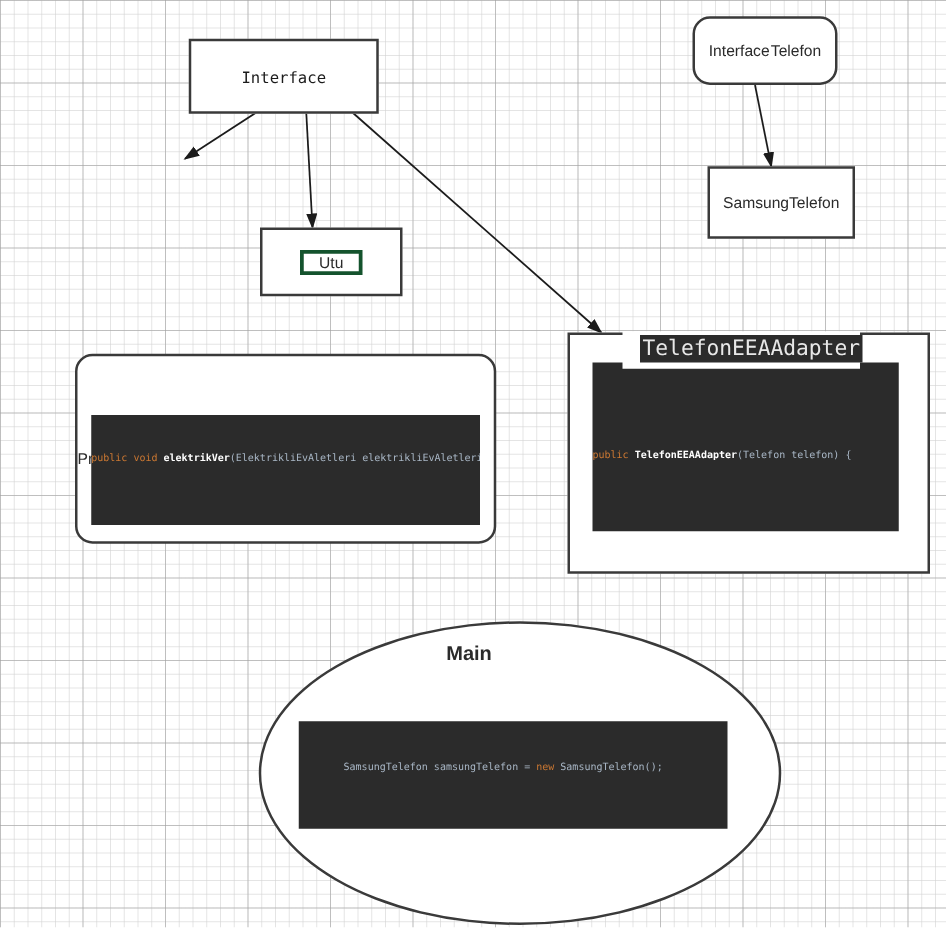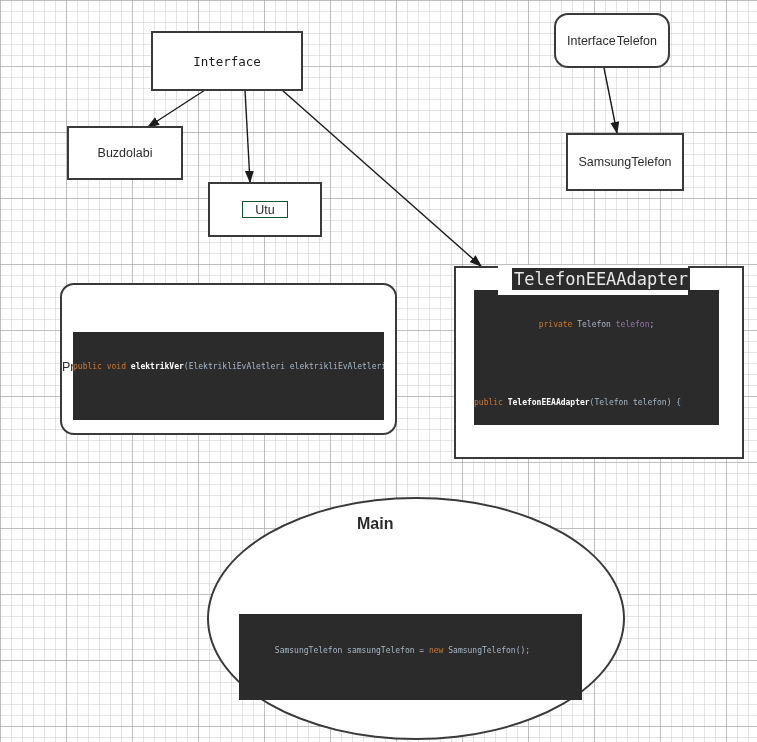--- a/index.html
+++ b/index.html
@@ -82,21 +82,21 @@
     padding: 1px 2px;
     white-space: nowrap;
     z-index: 5;
   }
   .title-plate {
     position: absolute;
     background: #ffffff;
     z-index: 4;
   }
   .edit-box {
-    border: 1px solid #14532d;
+    border: 3px solid #14532d;
     padding: 0px 12px;
     background: #ffffff;
     display: inline-block;
     line-height: 14px;
     text-align: right;
   }
   .edit-box .seltext {
     background: transparent;
     color: #2b2b2b;
     font-family: "Liberation Sans", sans-serif;
@@ -141,23 +141,20 @@
 
   <div class="node node-rect" style="left:151px; top:31px; width:152px; height:60px; justify-content:center; gap:12px;">
     <span class="mono-title">Interface</span>
   </div>
 
   <div class="node node-rect node-round" style="left:554px; top:13px; width:116px; height:55px; justify-content:center; gap:1px;">
     <span class="sans-title">Interface</span>
     <span class="sans-title">Telefon</span>
   </div>
 
-  <div class="node node-rect" style="left:67px; top:126px; width:116px; height:54px; justify-content:center;">
-    <span class="sans-title">Buzdolabi</span>
-  </div>
 
   <div class="node node-rect" style="left:208px; top:182px; width:114px; height:55px; justify-content:center;">
     <span class="edit-box">
       <span class="seltext">Utu</span>
     </span>
   </div>
 
   <div class="node node-rect" style="left:566px; top:133px; width:118px; height:58px; justify-content:center;">
     <span class="sans-title">SamsungTelefon</span>
   </div>
@@ -172,40 +169,39 @@
     
     
     
     
   </div>
 
   <div class="node node-rect" style="left:454px; top:266px; width:290px; height:193px; justify-content:flex-start;">
   </div>
 
   <div class="codebox" style="left:474px; top:290px; width:245px; height:135px; padding:2px 0 0 0;">
-    <span class="ln c-center"><span class="kw">private</span><span class="typ"> Telefon </span><span class="fld">telefon</span><span class="typ">;</span></span>
     <span class="ln"> </span>
     <span class="ln"><span class="kw">public</span><span class="fn"> TelefonEEAAdapter</span><span class="typ">(Telefon telefon) {</span></span>
     
     
     
     
     
     
     
   </div>
 
   <div class="title-plate" style="left:498px; top:265px; width:190px; height:30px;"></div>
   <div class="sel-title" style="left:512px; top:268px;">TelefonEEAAdapter</div>
 
   <div class="ellipse" style="left:207px; top:497px; width:418px; height:243px;"></div>
 
   <div class="main-label" style="left:357px; top:515px;">Main</div>
 
-  <div class="codebox" style="left:239px; top:577px; width:343px; height:86px; padding:4px 16px 0 0;margin-top:37px;">
+  <div class="codebox" style="left:239px; top:577px; width:343px; height:86px; padding:4px 16px 0 0;">
     <span class="ln c-center"><span class="typ">SamsungTelefon</span><span class="typ"> samsungTelefon = </span><span class="kw">new</span><span class="typ"> SamsungTelefon();</span></span>
     
     
     
     
   </div>
 
 </div>
 
 </body></html>

